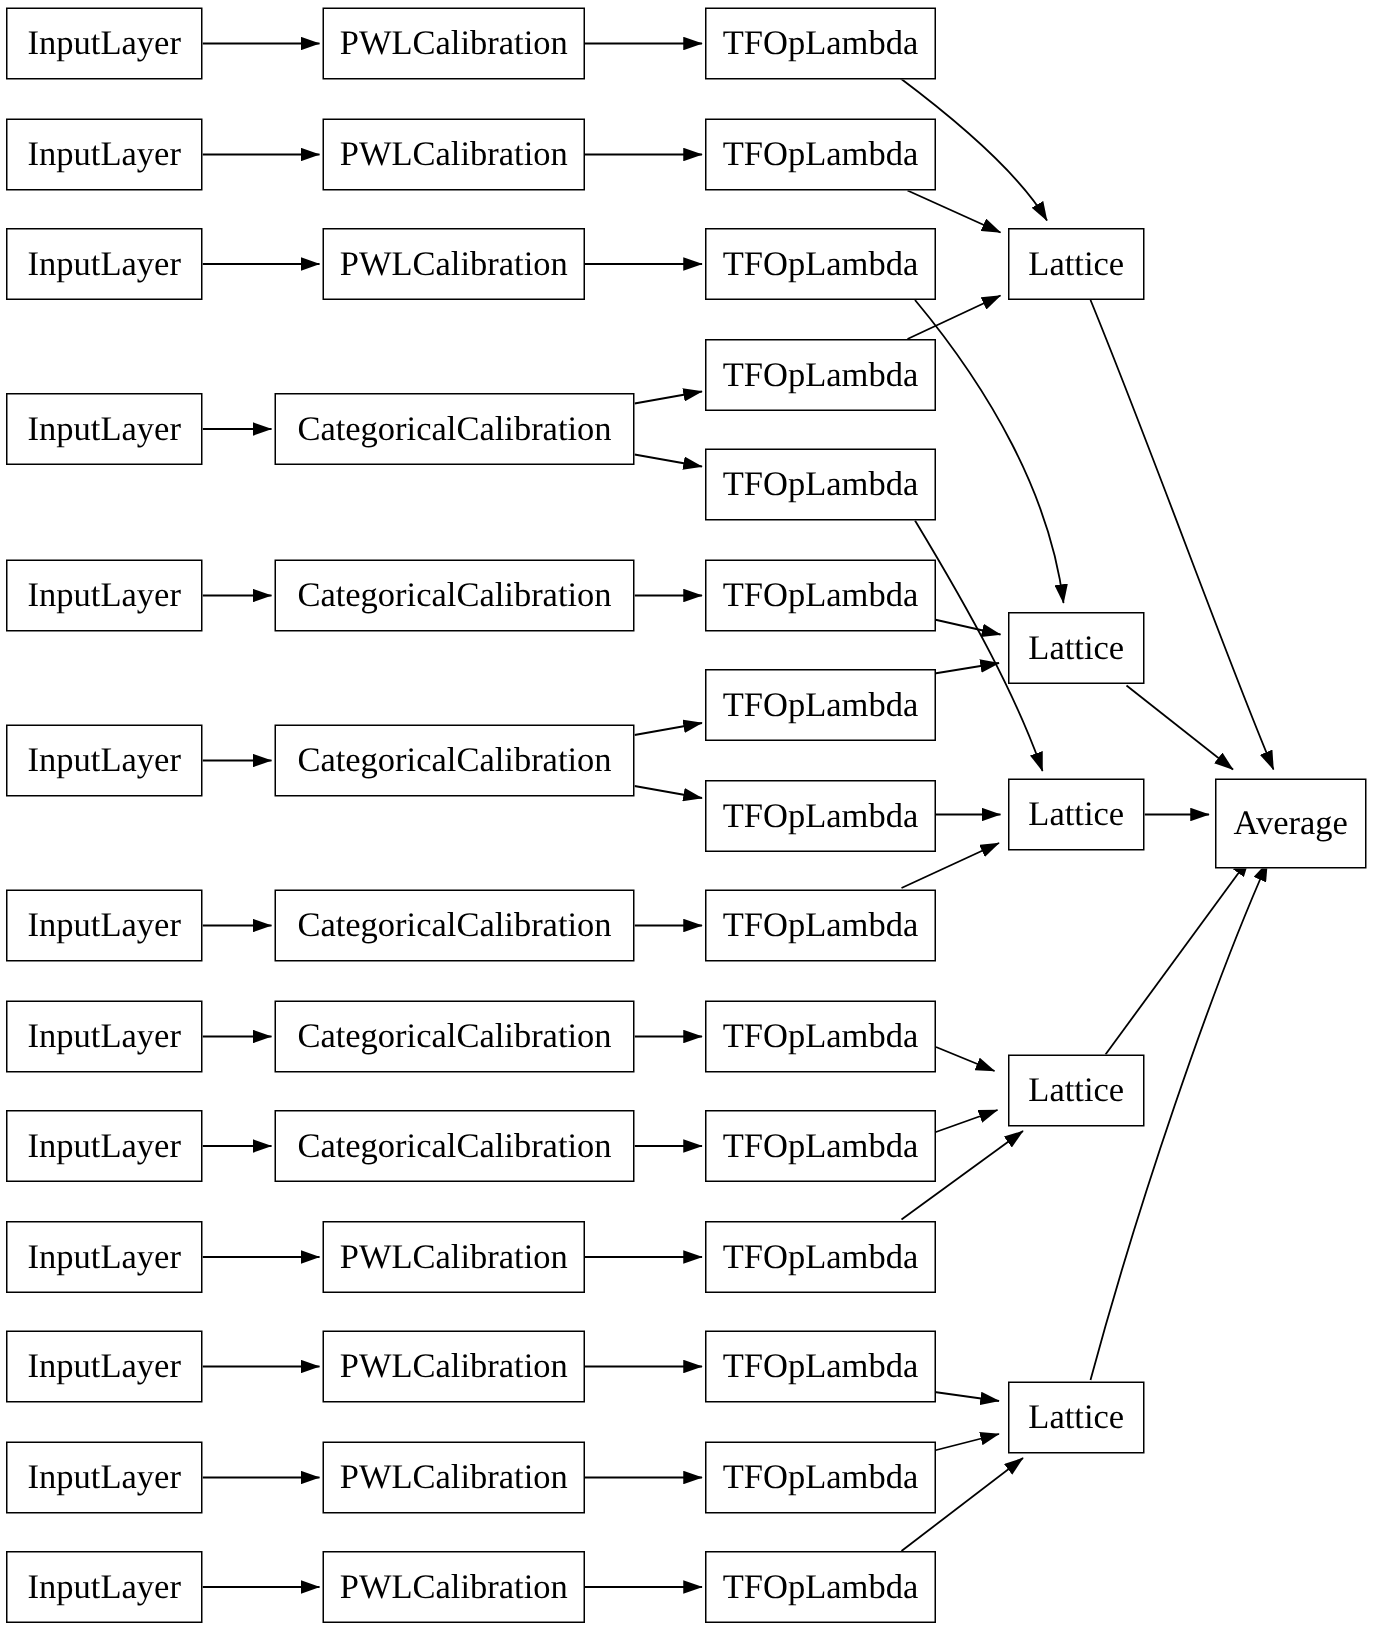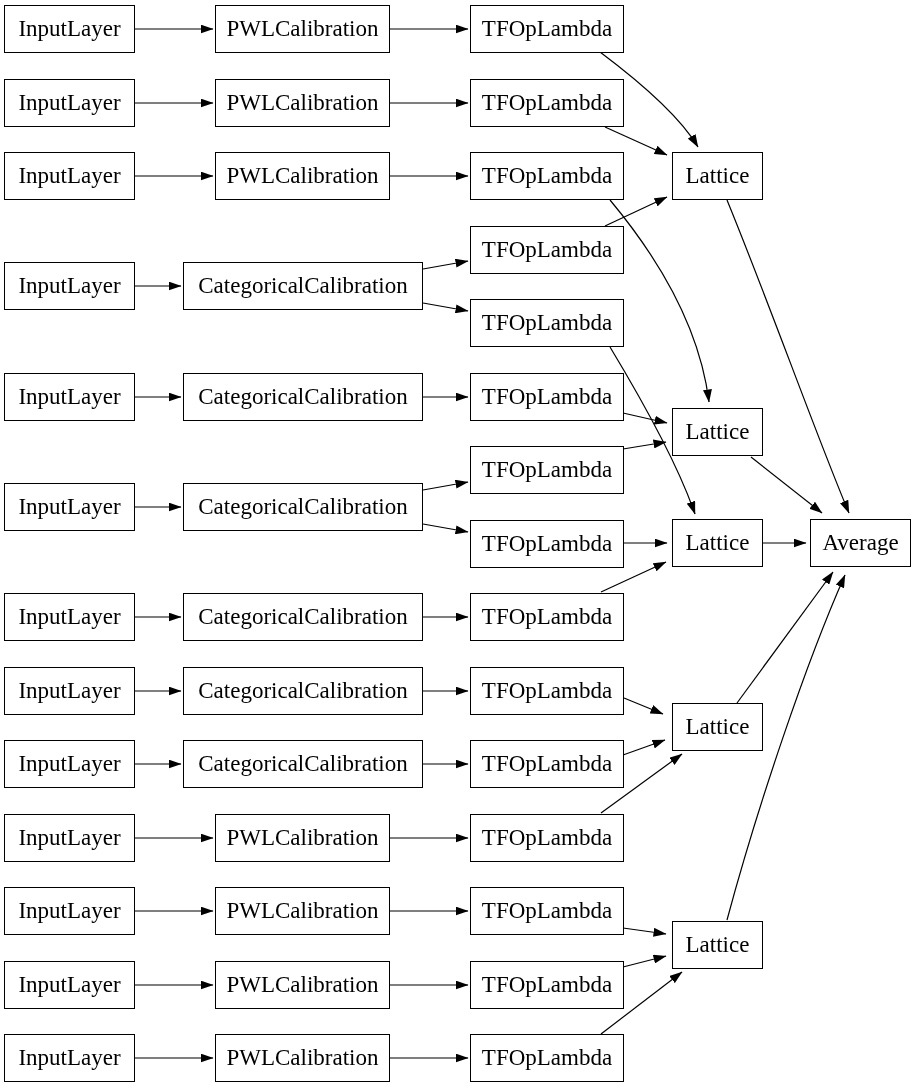--- a/index.html
+++ b/index.html
@@ -227,17 +227,17 @@
       </div>
       <div class="node" style="left: 672px; top: 519px; width: 91px; height: 48px; border-color: rgb(0, 0, 0); background: rgb(255, 255, 255);">
         <span>Lattice</span>
       </div>
       <div class="node" style="left: 672px; top: 703px; width: 91px; height: 48px; border-color: rgb(0, 0, 0); background: rgb(255, 255, 255);">
         <span>Lattice</span>
       </div>
       <div class="node" style="left: 672px; top: 921px; width: 91px; height: 48px; border-color: rgb(0, 0, 0); background: rgb(255, 255, 255);">
         <span>Lattice</span>
       </div>
-      <div class="node" style="left: 810px; top: 519px; width: 101px; height: 48px; border-color: rgb(0, 0, 0); background: rgb(255, 255, 255);">
+      <div class="node" style="left: 810px; top: 519px; width: 101px; height: 60px; border-color: rgb(0, 0, 0); background: rgb(255, 255, 255);">
         <span>Average</span>
       </div>
     </div>
 </div>
 
 </body></html>

